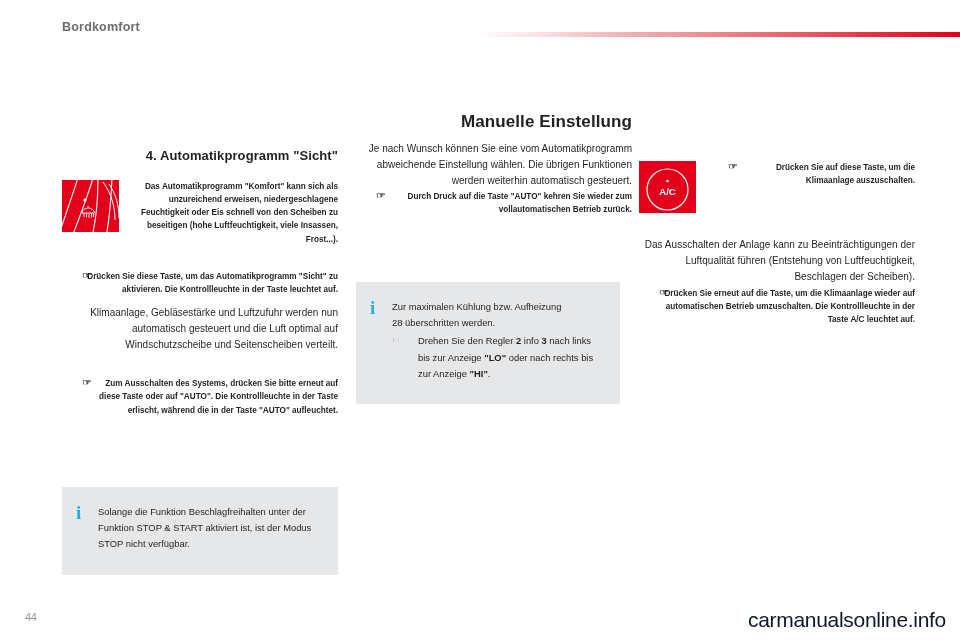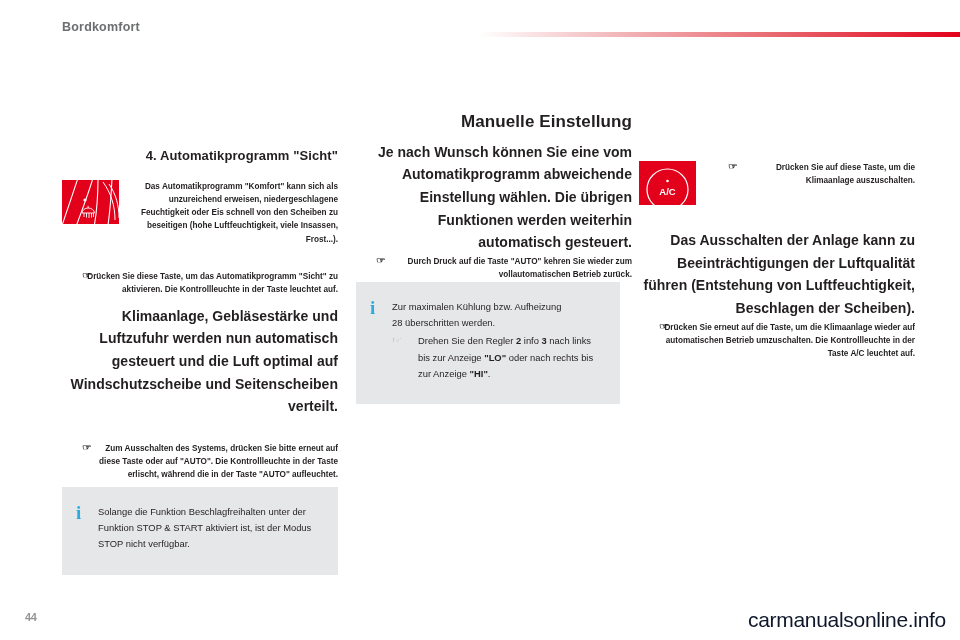--- a/index.html
+++ b/index.html
@@ -67,25 +67,25 @@
   .big-heading {
     font-size: 17px;
     font-weight: bold;
     color: #231f20;
     line-height: 1.15;
     letter-spacing: 0.1px;
   }
 
   
   .body-text {
-    font-size: 14px;
+    font-size: 10px;
     line-height: 1.62;
     color: #231f20;
     letter-spacing: 0.02px;
-    font-weight: bold;
+    font-weight: normal;
   }
 
   
   .bullet-item {
     display: flex;
     font-size: 8.2px;
     line-height: 1.62;
     color: #231f20;
     font-weight: bold;
   }
@@ -101,21 +101,21 @@
   .bullet-body { flex: 1 1 auto; }
 
   
   .icon-block {
     display: flex;
     align-items: flex-start;
   }
   .icon-tile {
     flex: 0 0 auto;
     width: 57px;
-    height: 44px;
+    height: 52px;
     background: #e2001a;
     position: relative;
     overflow: hidden;
   }
   .icon-tile svg { display: block; }
   .icon-caption {
     flex: 1 1 auto;
     padding-left: 12px;
     font-size: 8.2px;
     line-height: 1.62;
@@ -155,21 +155,21 @@
     font-size: 9px;
     transform: scaleX(1.25);
   }
 
   
   .page-number {
     position: absolute;
     left: 25px;
     bottom: 17px;
     font-size: 11px;
-    font-weight: bold;
+    font-weight: normal;
     color: #939598;
     letter-spacing: -0.4px;
   }
   .watermark {
     position: absolute;
     right: 14px;
     bottom: 8px;
     font-size: 21px;
     color: #0f172a;
     letter-spacing: -0.3px;

